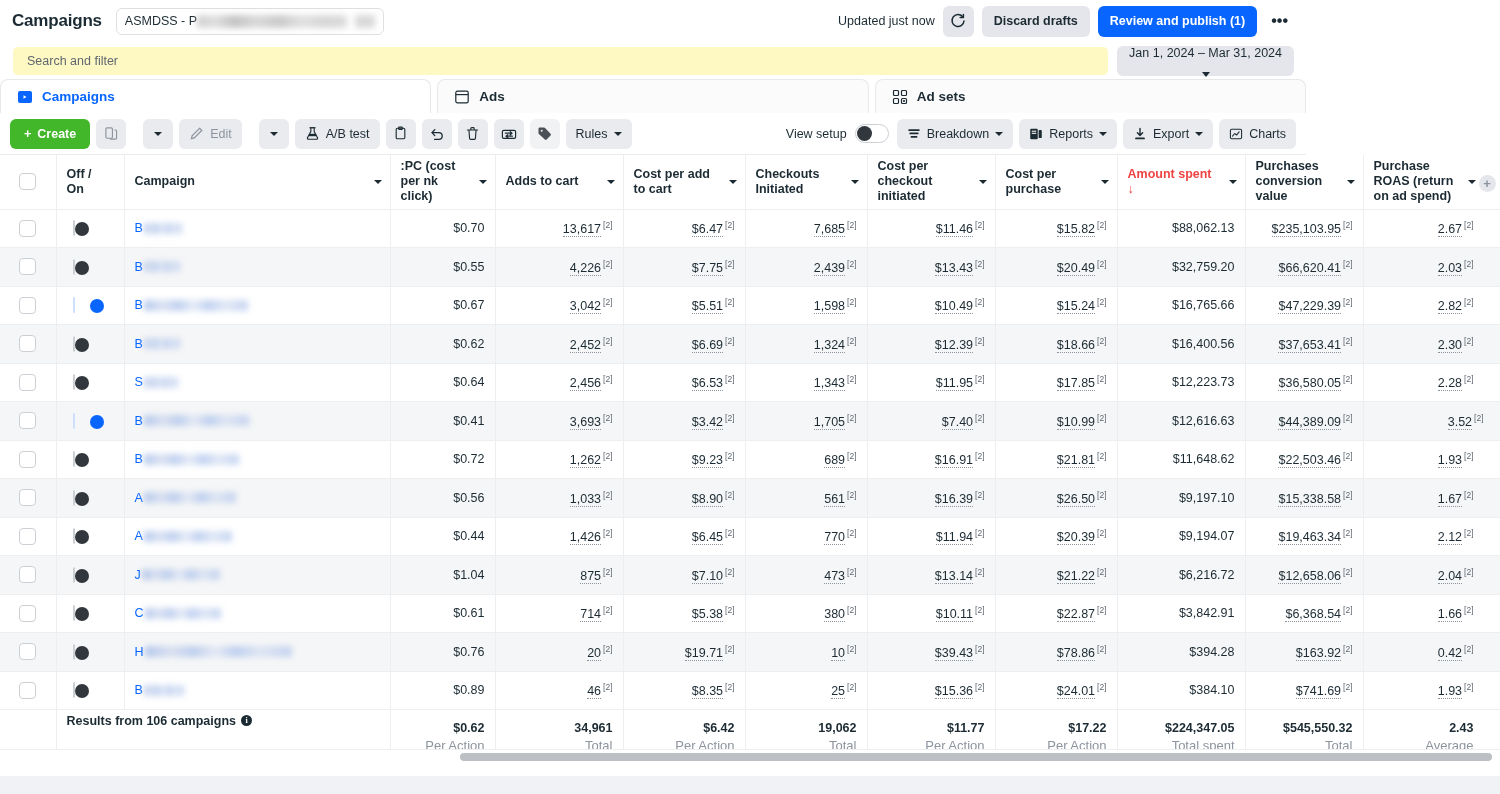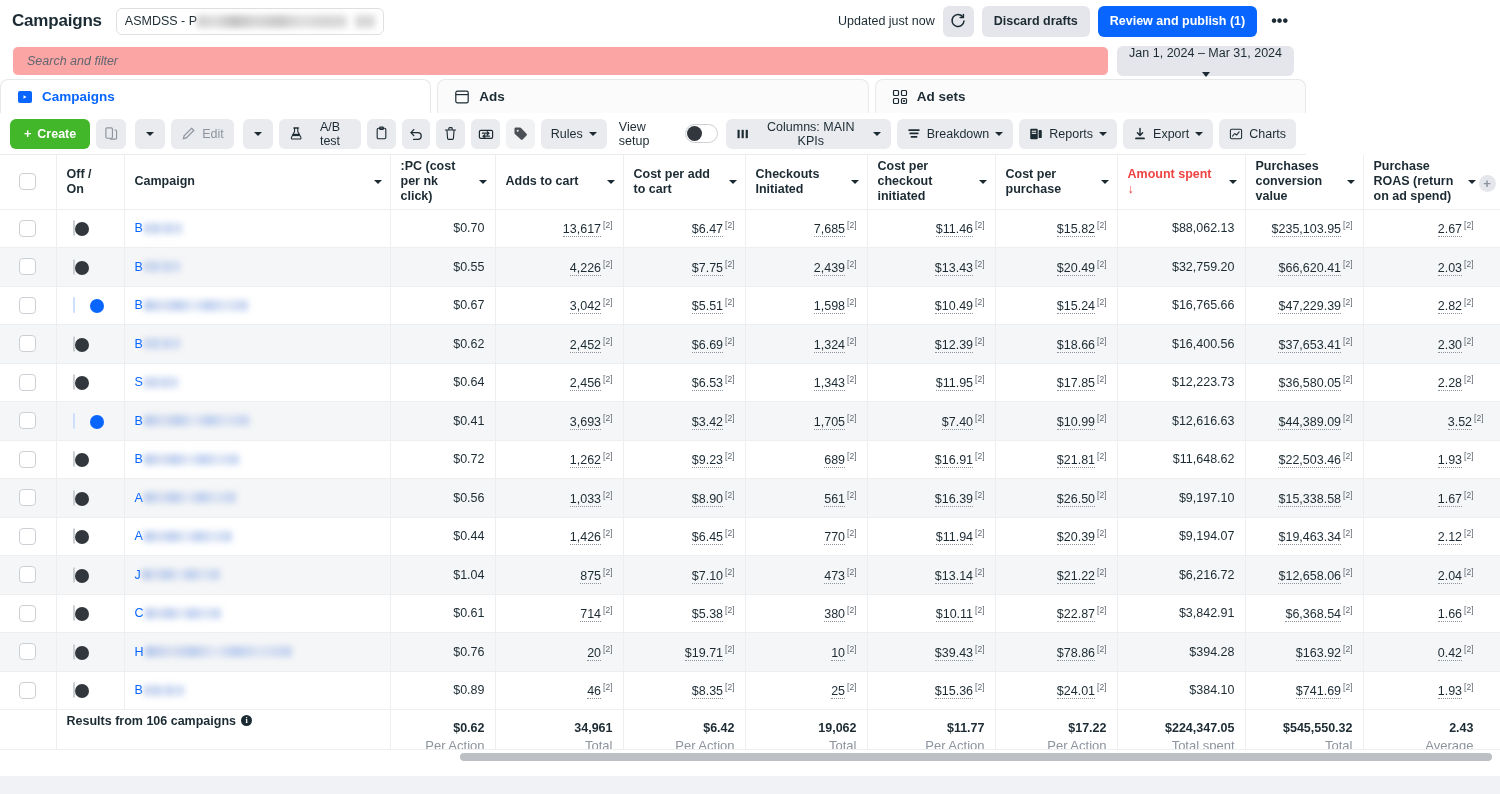--- a/index.html
+++ b/index.html
@@ -55,23 +55,23 @@
     padding: 0 12px; font-size:12.5px; font-weight:bold; color:#1c2b33;
     display:flex; align-items:center; cursor:pointer;
     font-family:"Liberation Sans", sans-serif;
   }
   .btn-primary { background:#0866ff; color:#fff; }
   .btn-ellipsis { background:transparent; font-size:16px; padding:0 6px; color:#1c2b33;}
 
   
   .searchrow { height: 36px; display:flex; align-items:center; padding: 0 12px 0 12px; gap:8px; }
   .search-box {
-    flex: 1; height: 30px; background:#fca5a5; border-radius: 6px;
+    flex: 1; height: 30px; background:#fef9c3; border-radius: 6px;
     display:flex; align-items:center; padding: 0 14px;
-    font-size: 12.5px; color:#606770; border:1px solid #fff;font-style:italic;
+    font-size: 12.5px; color:#606770; border:1px solid #fff;
   }
   .daterange {
     height: 30px; background:#e4e6eb; border-radius:6px;
     display:flex; align-items:center; gap:12px; padding: 0 12px;
     font-size: 12.5px; color:#1c2b33; cursor:pointer;flex-direction:column;
   }
   .caret { width:0;height:0;border-left:4.5px solid transparent;border-right:4.5px solid transparent;border-top:5px solid #1c2b33; }
   .caret-sm { width:0;height:0;border-left:4px solid transparent;border-right:4px solid transparent;border-top:4.5px solid #1c2b33; }
 
   
@@ -98,21 +98,21 @@
   }
   .tb {
     height: 30px; border-radius:6px; background:#e9ebee; border:none;
     display:flex; align-items:center; gap:6px; padding: 0 10px;
     font-size:12.5px; color:#1c2b33; cursor:pointer;
     font-family:"Liberation Sans", sans-serif; font-weight: normal;
   }
   .tb.sq { width: 30px; padding: 0; justify-content:center; }
   .tb.dim { color:#8d949e; }
   .tb.light { background: #f1f2f4; }
-  .tbgroup { display:flex; gap:9px; }
+  .tbgroup { display:flex; gap:17px; }
   .spacer { flex:1; }
   .viewsetup { display:flex; align-items:center; gap:8px; font-size:12.5px; color:#1c2b33; margin-right:2px;}
   .toggle-pill {
     width: 34px; height: 19px; border-radius: 11px; background:#fff;
     border: 1px solid #ccd0d5; position: relative; cursor:pointer;
   }
   .toggle-pill .knob {
     position:absolute; width:15px;height:15px;border-radius:50%;
     background:#31373d; top:1px; left:1px;
   }
@@ -340,29 +340,20 @@
 
     <div class="spacer"></div>
 
     <div class="viewsetup">
       <span>View setup</span>
       <span class="toggle-pill">
         <span class="knob"></span>
       </span>
     </div>
 
-    <button class="tb">
-      <svg width="14" height="14" viewBox="0 0 16 16">
-        <rect x="1.8" y="3" width="2.6" height="10" fill="#1c2b33"></rect>
-        <rect x="6.7" y="3" width="2.6" height="10" fill="#1c2b33"></rect>
-        <rect x="11.6" y="3" width="2.6" height="10" fill="#1c2b33"></rect>
-      </svg>
-      <span>Columns: MAIN KPIs</span>
-      <span class="caret-sm"></span>
-    </button>
 
     <button class="tb">
       <svg width="14" height="14" viewBox="0 0 16 16">
         <rect x="1.6" y="2.6" width="12.8" height="2" rx="0.6" fill="#1c2b33"></rect>
         <rect x="2.8" y="6.4" width="10.4" height="2" rx="0.6" fill="#1c2b33"></rect>
         <rect x="4.2" y="10.2" width="7.6" height="2" rx="0.6" fill="#1c2b33"></rect>
       </svg>
       <span>Breakdown</span>
       <span class="caret-sm"></span>
     </button>

